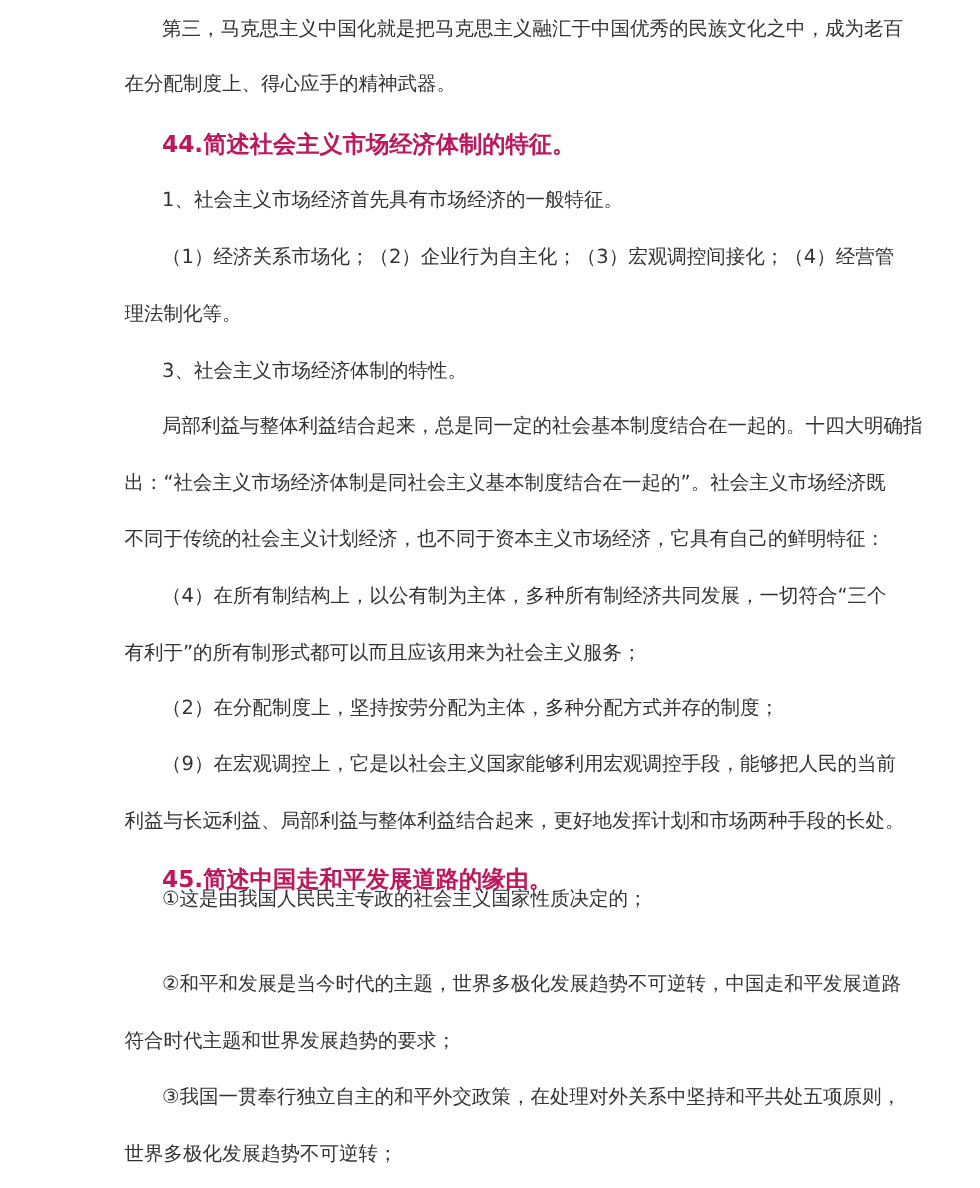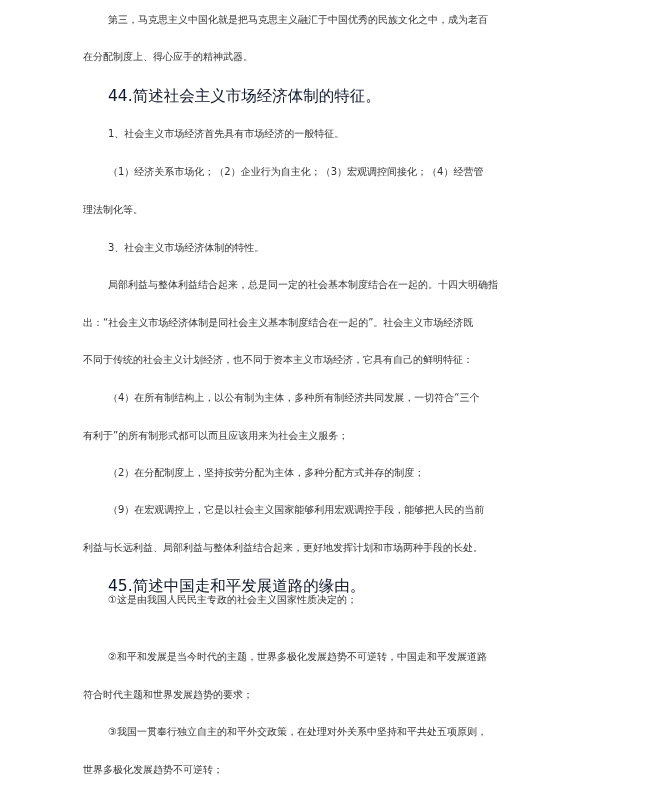--- a/index.html
+++ b/index.html
@@ -19,33 +19,33 @@
     position: absolute;
     left: 83px;
     top: 0;
     width: 500px;
   }
   .line {
     position: absolute;
     left: 0;
     height: 20px;
     line-height: 20px;
-    font-size: 10px;
+    font-size: 13px;
     white-space: nowrap;
     letter-spacing: 0px;
   }
   .indent { left: 25px; }
   .heading {
     position: absolute;
     left: 25px;
     height: 24px;
     line-height: 24px;
     font-size: 15.5px;
-    font-weight: normal;
-    color: #0f172a;
+    font-weight: bold;
+    color: #be185d;
     white-space: nowrap;
   }
 </style>
 </head>
 <body>
 
 <div class="page">
 
   <div class="line indent" style="top:10px">第三，马克思主义中国化就是把马克思主义融汇于中国优秀的民族文化之中，成为老百</div>
   <div class="line" style="top:47px">在分配制度上、得心应手的精神武器。</div>

